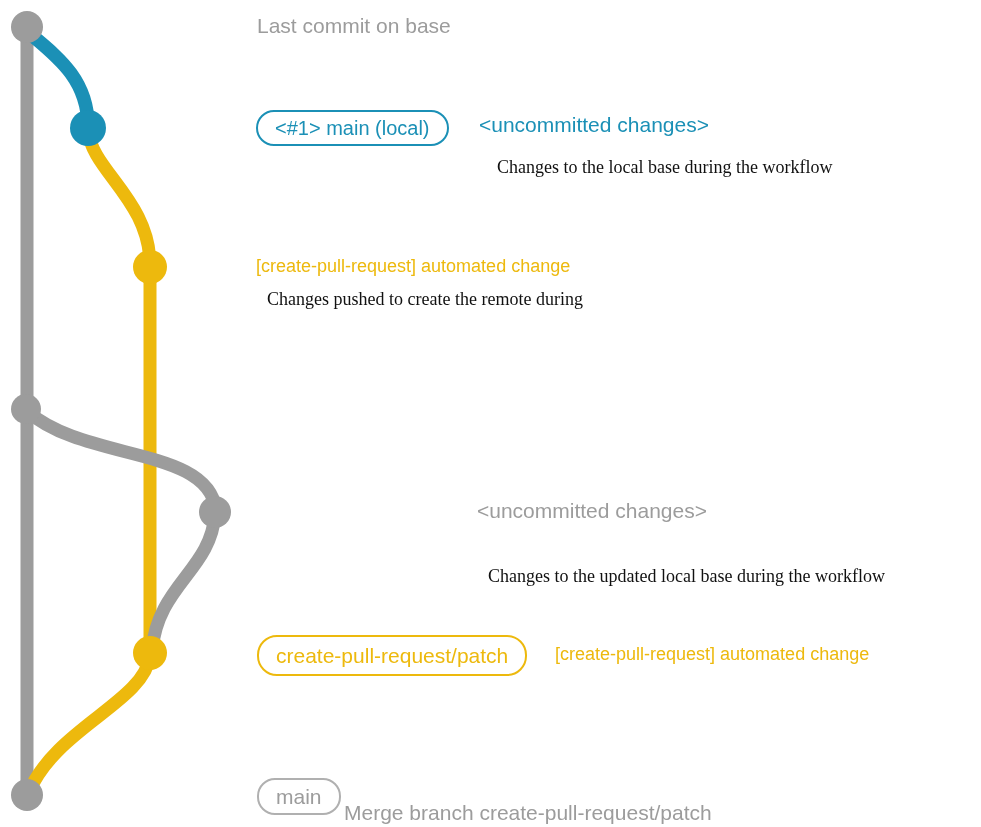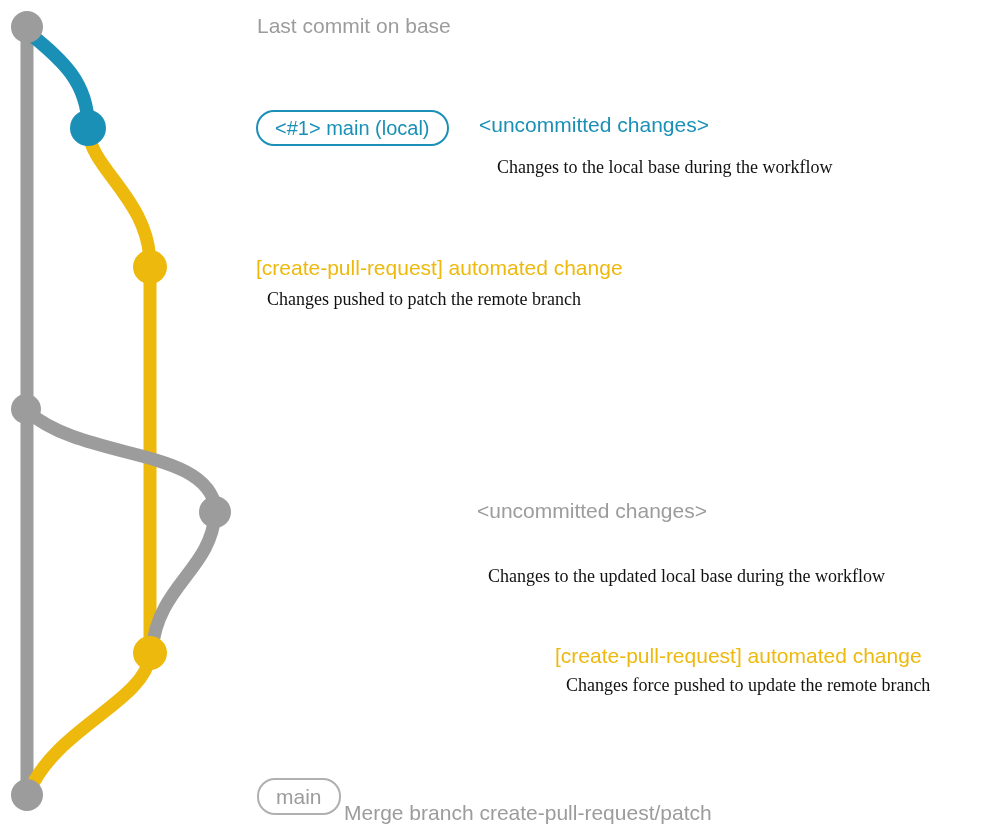--- a/index.html
+++ b/index.html
@@ -27,21 +27,21 @@
   .n-blue   { fill: var(--c-blue); }
   .n-yellow { fill: var(--c-yellow); }
 
   .lbl {
     position: absolute;
     white-space: nowrap;
     line-height: 1.15;
   }
   .t-gray   { color: var(--c-gray); font-size: 21px; }
   .t-blue   { color: var(--c-blue); font-size: 21px; }
-  .t-yellow { color: var(--c-yellow); font-size: 21px; }
+  .t-yellow { color: var(--c-yellow); font-size: 18px; }
   .t-note {
     color: var(--c-ink);
     font-family: "Liberation Serif", "DejaVu Serif", serif;
     font-size: 18px;
   }
   .badge {
     position: absolute;
     display: inline-flex;
     align-items: center;
     justify-content: center;
@@ -82,25 +82,25 @@
     <circle class="n-gray" cx="27" cy="795" r="16"></circle>
   </svg>
 
   <div class="lbl t-gray" style="left:257px; top:14px;">Last commit on base</div>
 
   <div class="badge badge-blue" style="left:256px; top:110px;">&lt;#1&gt; main (local)</div>
   <div class="lbl t-blue" style="left:479px; top:113px;">&lt;uncommitted changes&gt;</div>
   <div class="lbl t-note" style="left:497px; top:145px;margin-top:12px;">Changes to the local base during the workflow</div>
 
   <div class="lbl t-yellow" style="left:256px; top:256px;">[create-pull-request] automated change</div>
-  <div class="lbl t-note" style="left:267px; top:289px;">Changes pushed to patch the remote branch</div>
+  <div class="lbl t-note" style="left:267px; top:289px;">Changes pushed to create the remote during</div>
 
 
   <div class="lbl t-gray" style="left:477px; top:499px;">&lt;uncommitted changes&gt;</div>
   <div class="lbl t-note" style="left:488px; top:531px;margin-top:35px;">Changes to the updated local base during the workflow</div>
 
+  <div class="badge badge-yellow" style="left:257px; top:635px;">create-pull-request/patch</div>
   <div class="lbl t-yellow" style="left:555px; top:644px;">[create-pull-request] automated change</div>
-  <div class="lbl t-note" style="left:566px; top:675px;">Changes force pushed to update the remote branch</div>
 
   <div class="badge badge-main" style="left:257px; top:778px;">main</div>
   <div class="lbl t-gray" style="left:344px; top:786px;margin-top:15px;">Merge branch create-pull-request/patch</div>
 
 </div>
 
 </body></html>

